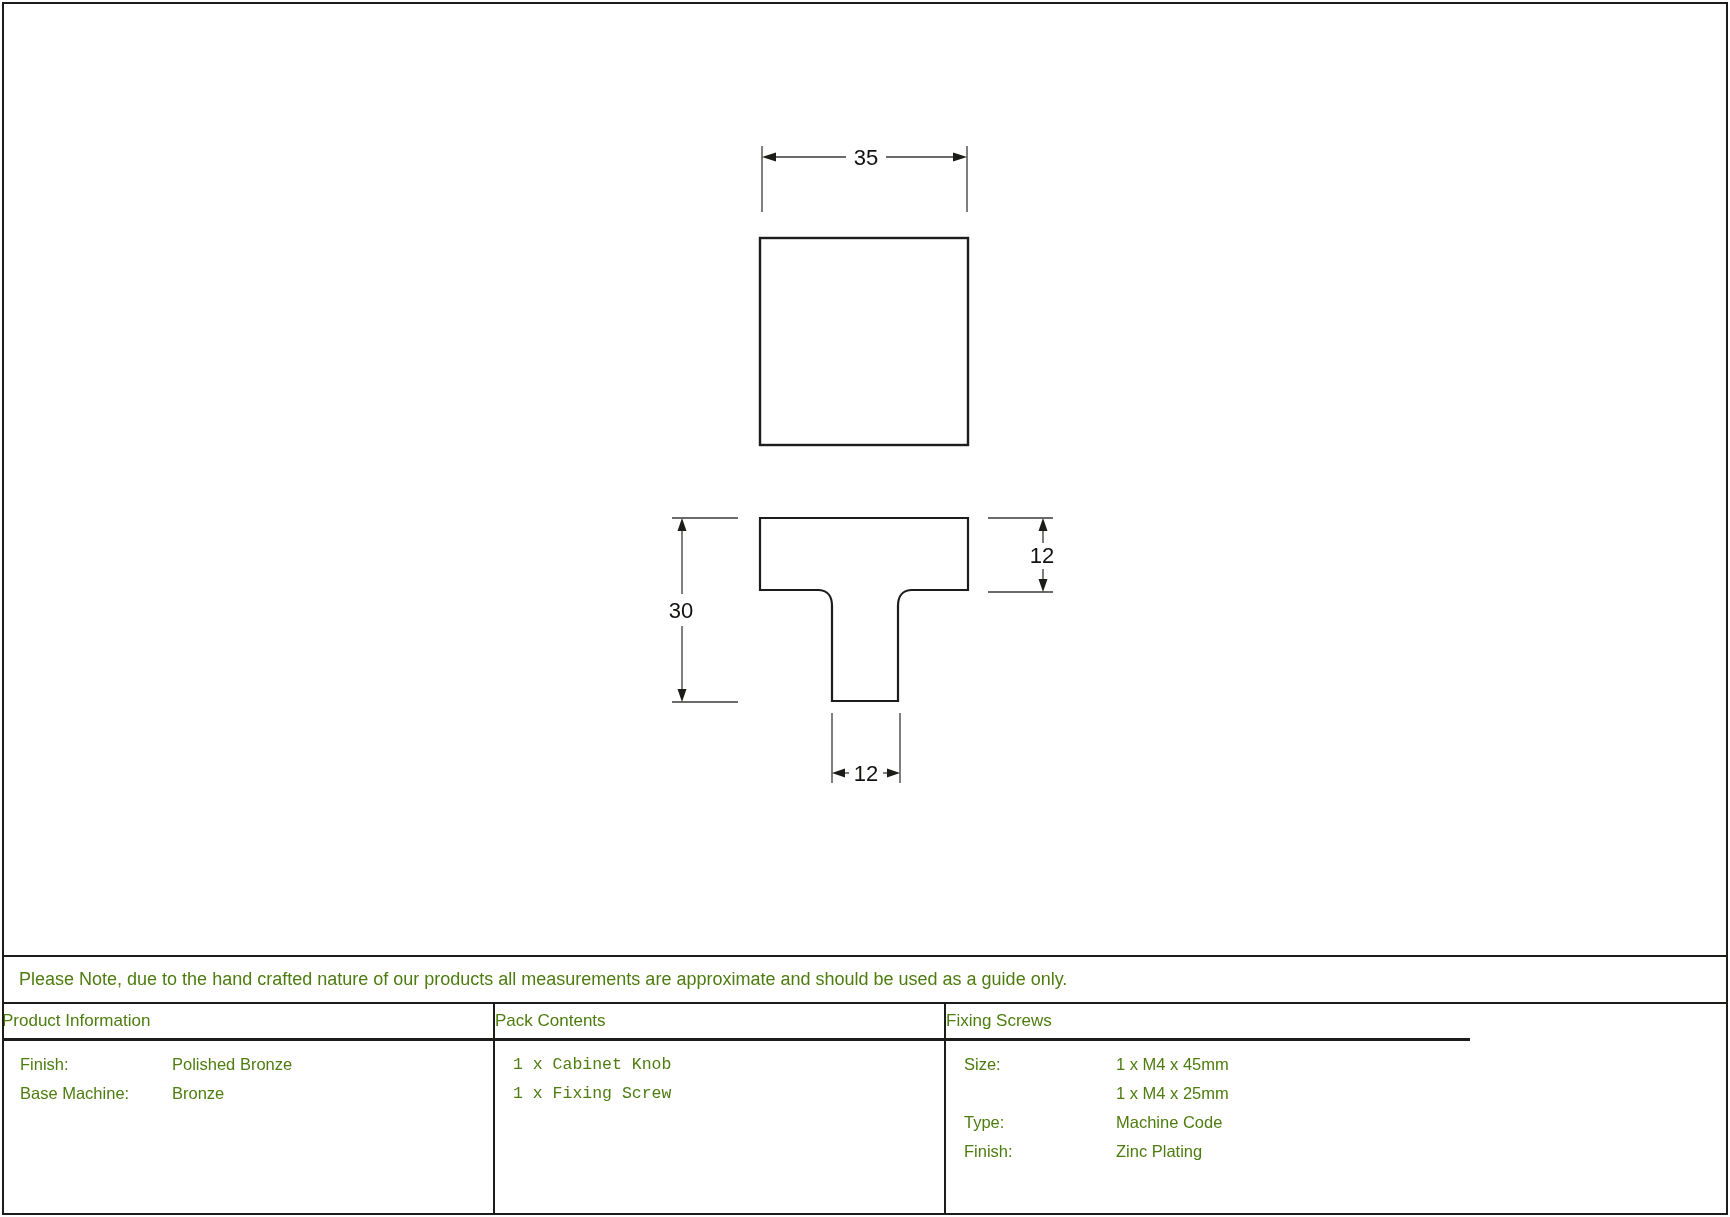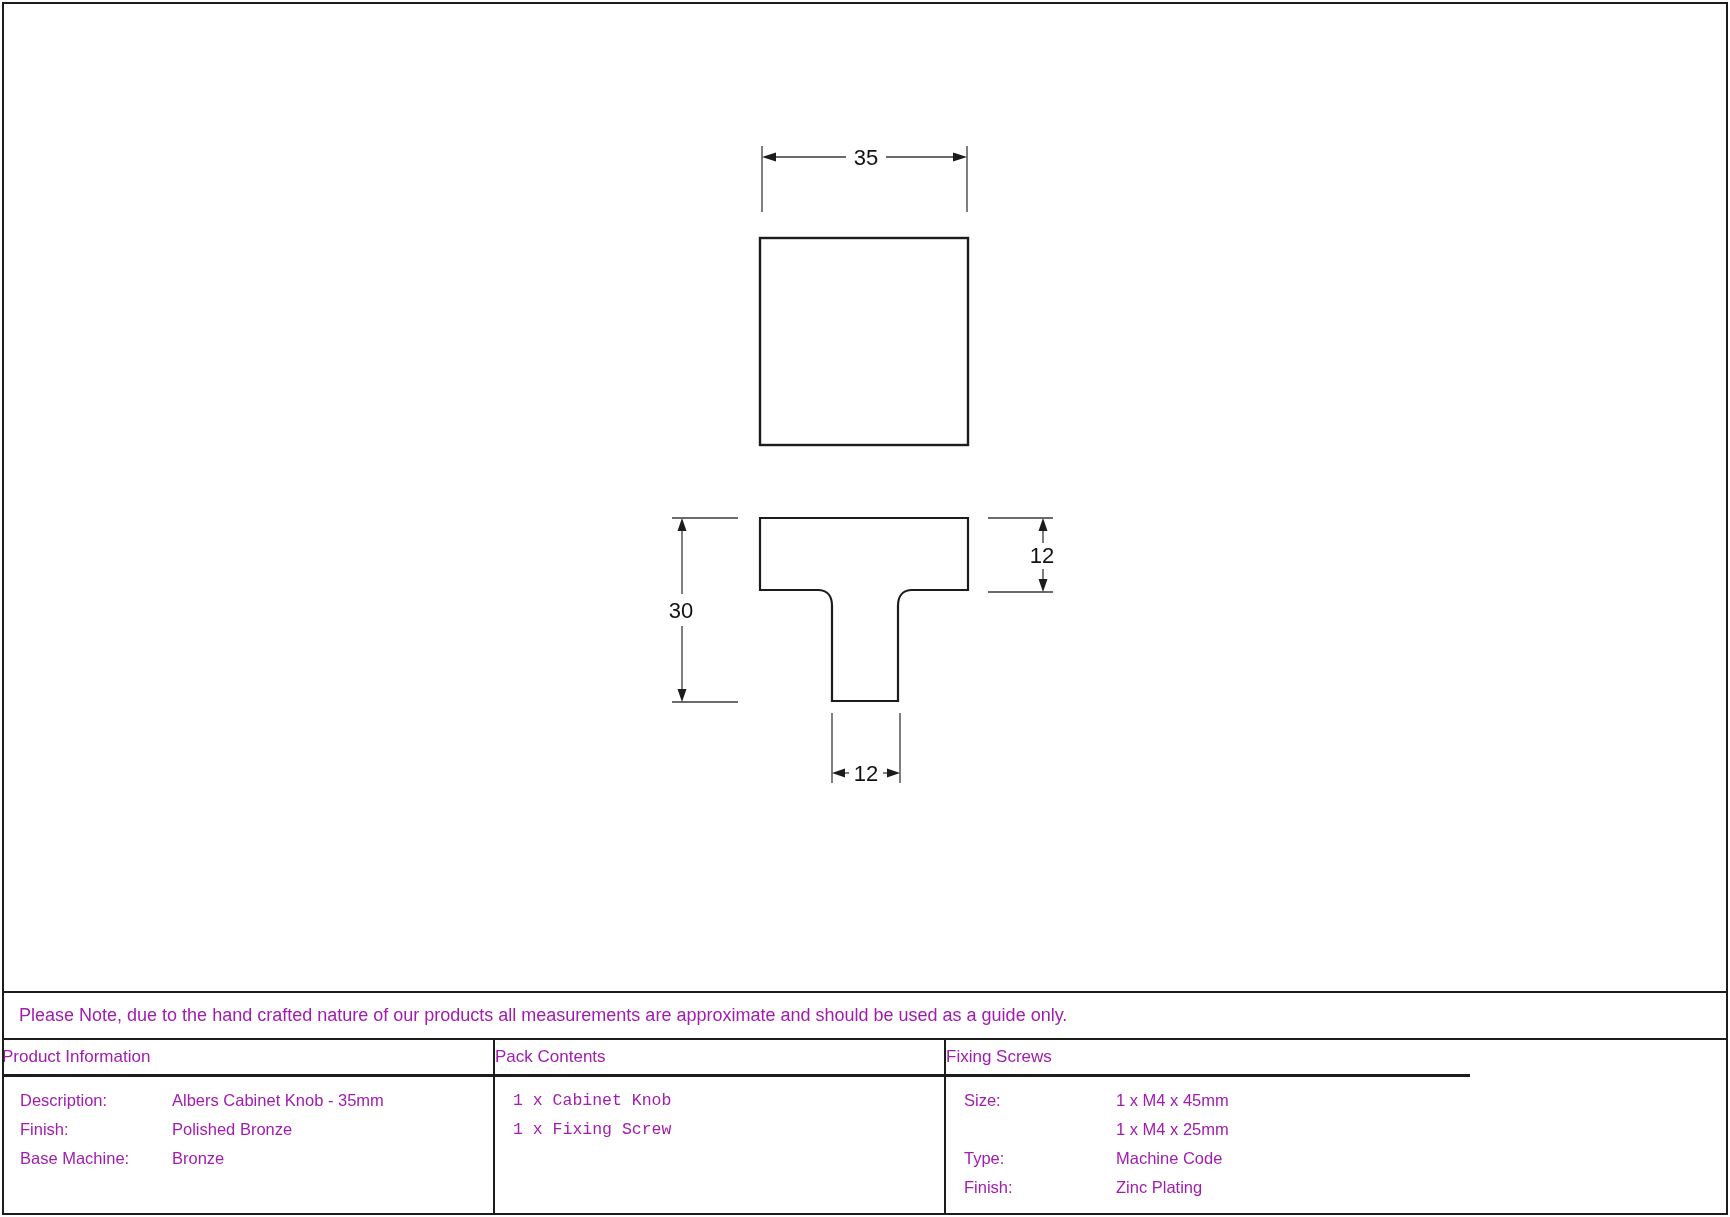--- a/index.html
+++ b/index.html
@@ -1,41 +1,41 @@
 <!DOCTYPE html>
 <html><head>
 <meta charset="utf-8">
 <style>
   html,body{margin:0;padding:0;background:#ffffff;}
   .page{
     position:relative;
     width:1730px;height:1217px;
     background:#ffffff;
     font-family:"Liberation Sans",sans-serif;
-    color:#a21caf;
+    color:#4d7c0f;
     overflow:hidden;
   }
   .frame{
     position:absolute;left:2px;top:2px;right:2px;bottom:2px;
     border:2px solid #1c1c1a;
     pointer-events:none;
     z-index:5;
   }
   svg.drawing{position:absolute;left:0;top:0;z-index:1;}
   svg.drawing text{
     font-family:"Liberation Sans",sans-serif;
     font-size:22px;
     fill:#121210;
   }
 
   
   .bottom{
     position:absolute;left:2px;right:2px;top:955px;bottom:2px;
     z-index:2;
-    display:flex;flex-direction:column;margin-top:36px;
+    display:flex;flex-direction:column;
   }
   .note-row{
     border-top:2px solid #1c1c1a;
     border-bottom:2px solid #1c1c1a;
     height:49px;
     box-sizing:border-box;
     display:flex;align-items:center;
     padding-left:17px;
     font-size:18px;
   }
@@ -145,24 +145,20 @@
     </div>
 
     <div class="cols">
 
       <div class="col col-product">
         <div class="cell-header">
           <span>Product Information</span>
         </div>
         <div class="cell-body">
           <div class="kv">
-            <span class="k">Description:</span>
-            <span class="v">Albers Cabinet Knob - 35mm</span>
-          </div>
-          <div class="kv">
             <span class="k">Finish:</span>
             <span class="v">Polished Bronze</span>
           </div>
           <div class="kv">
             <span class="k">Base Machine:</span>
             <span class="v">Bronze</span>
           </div>
         </div>
       </div>
 

